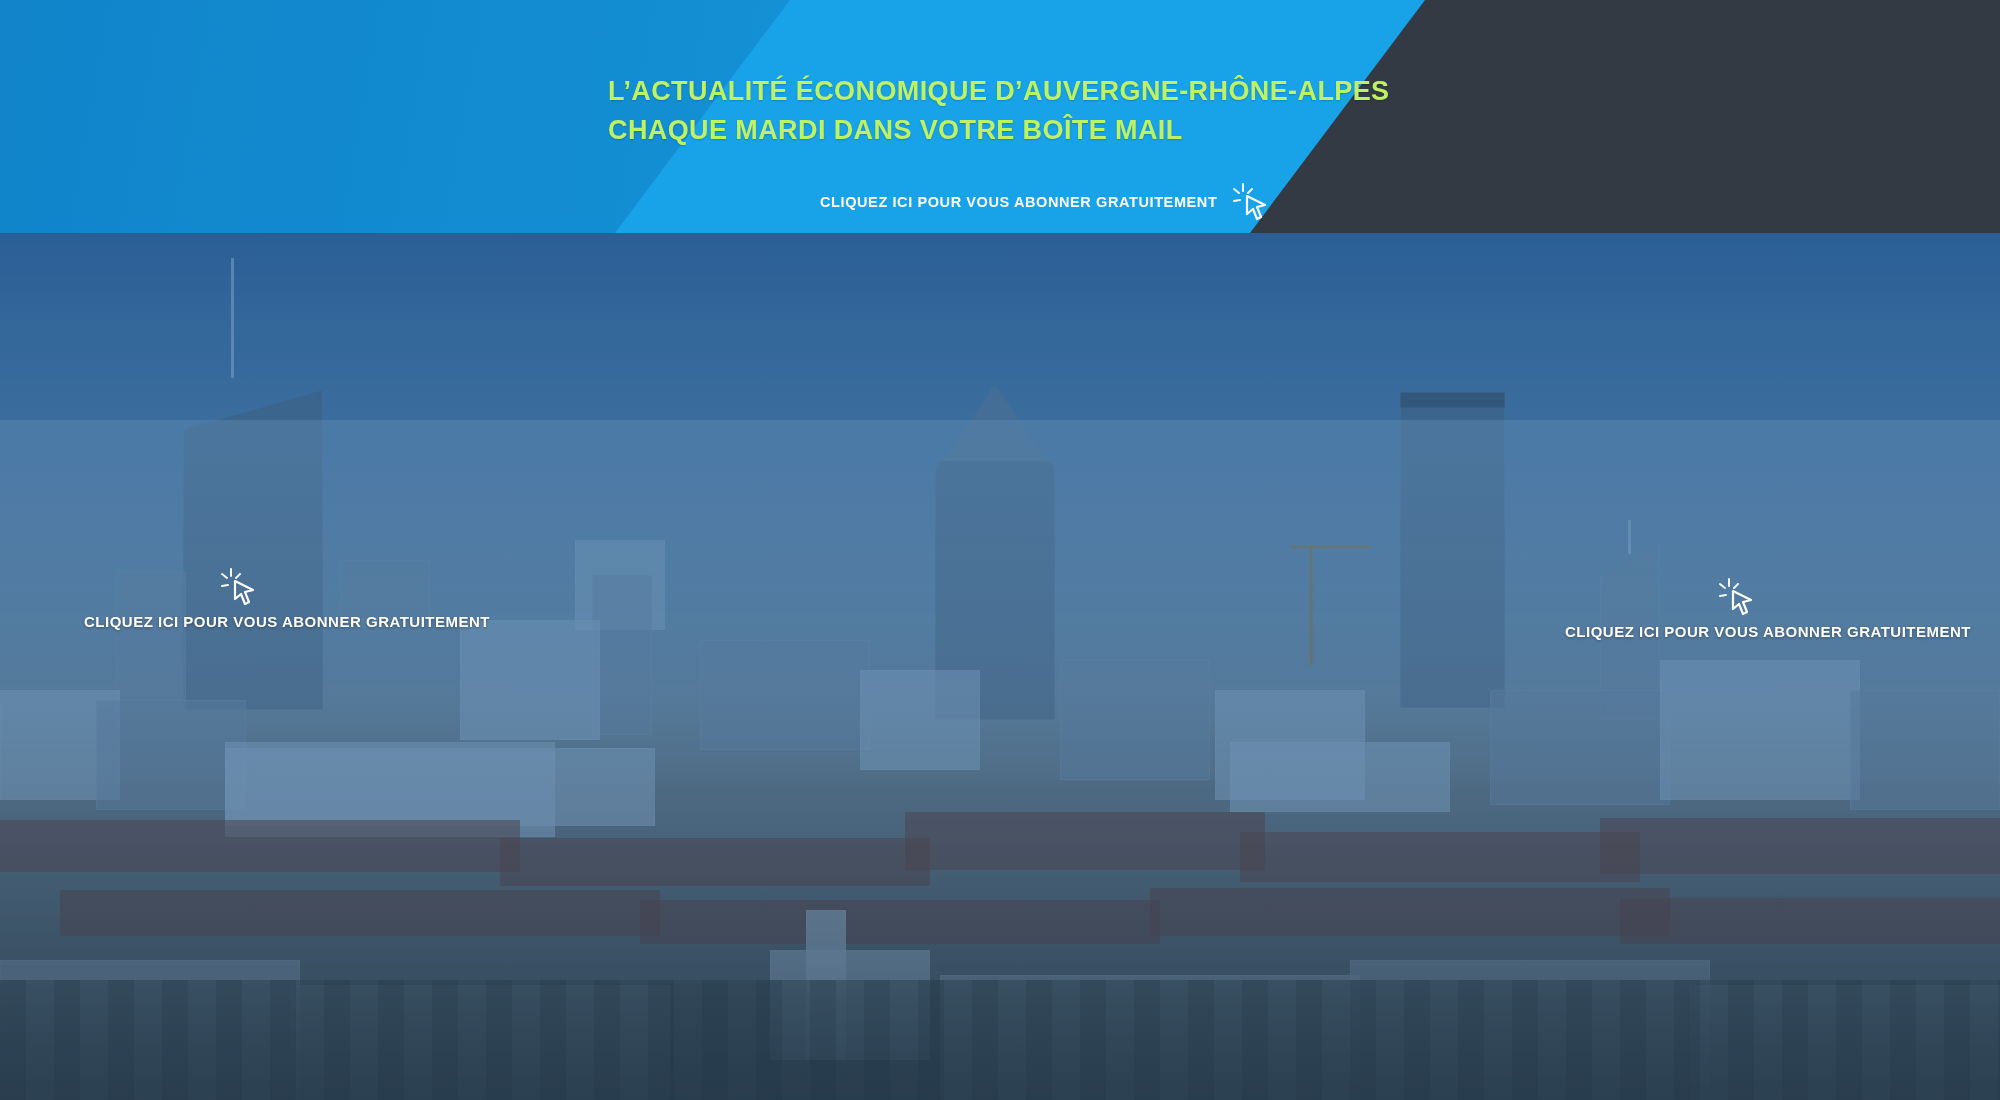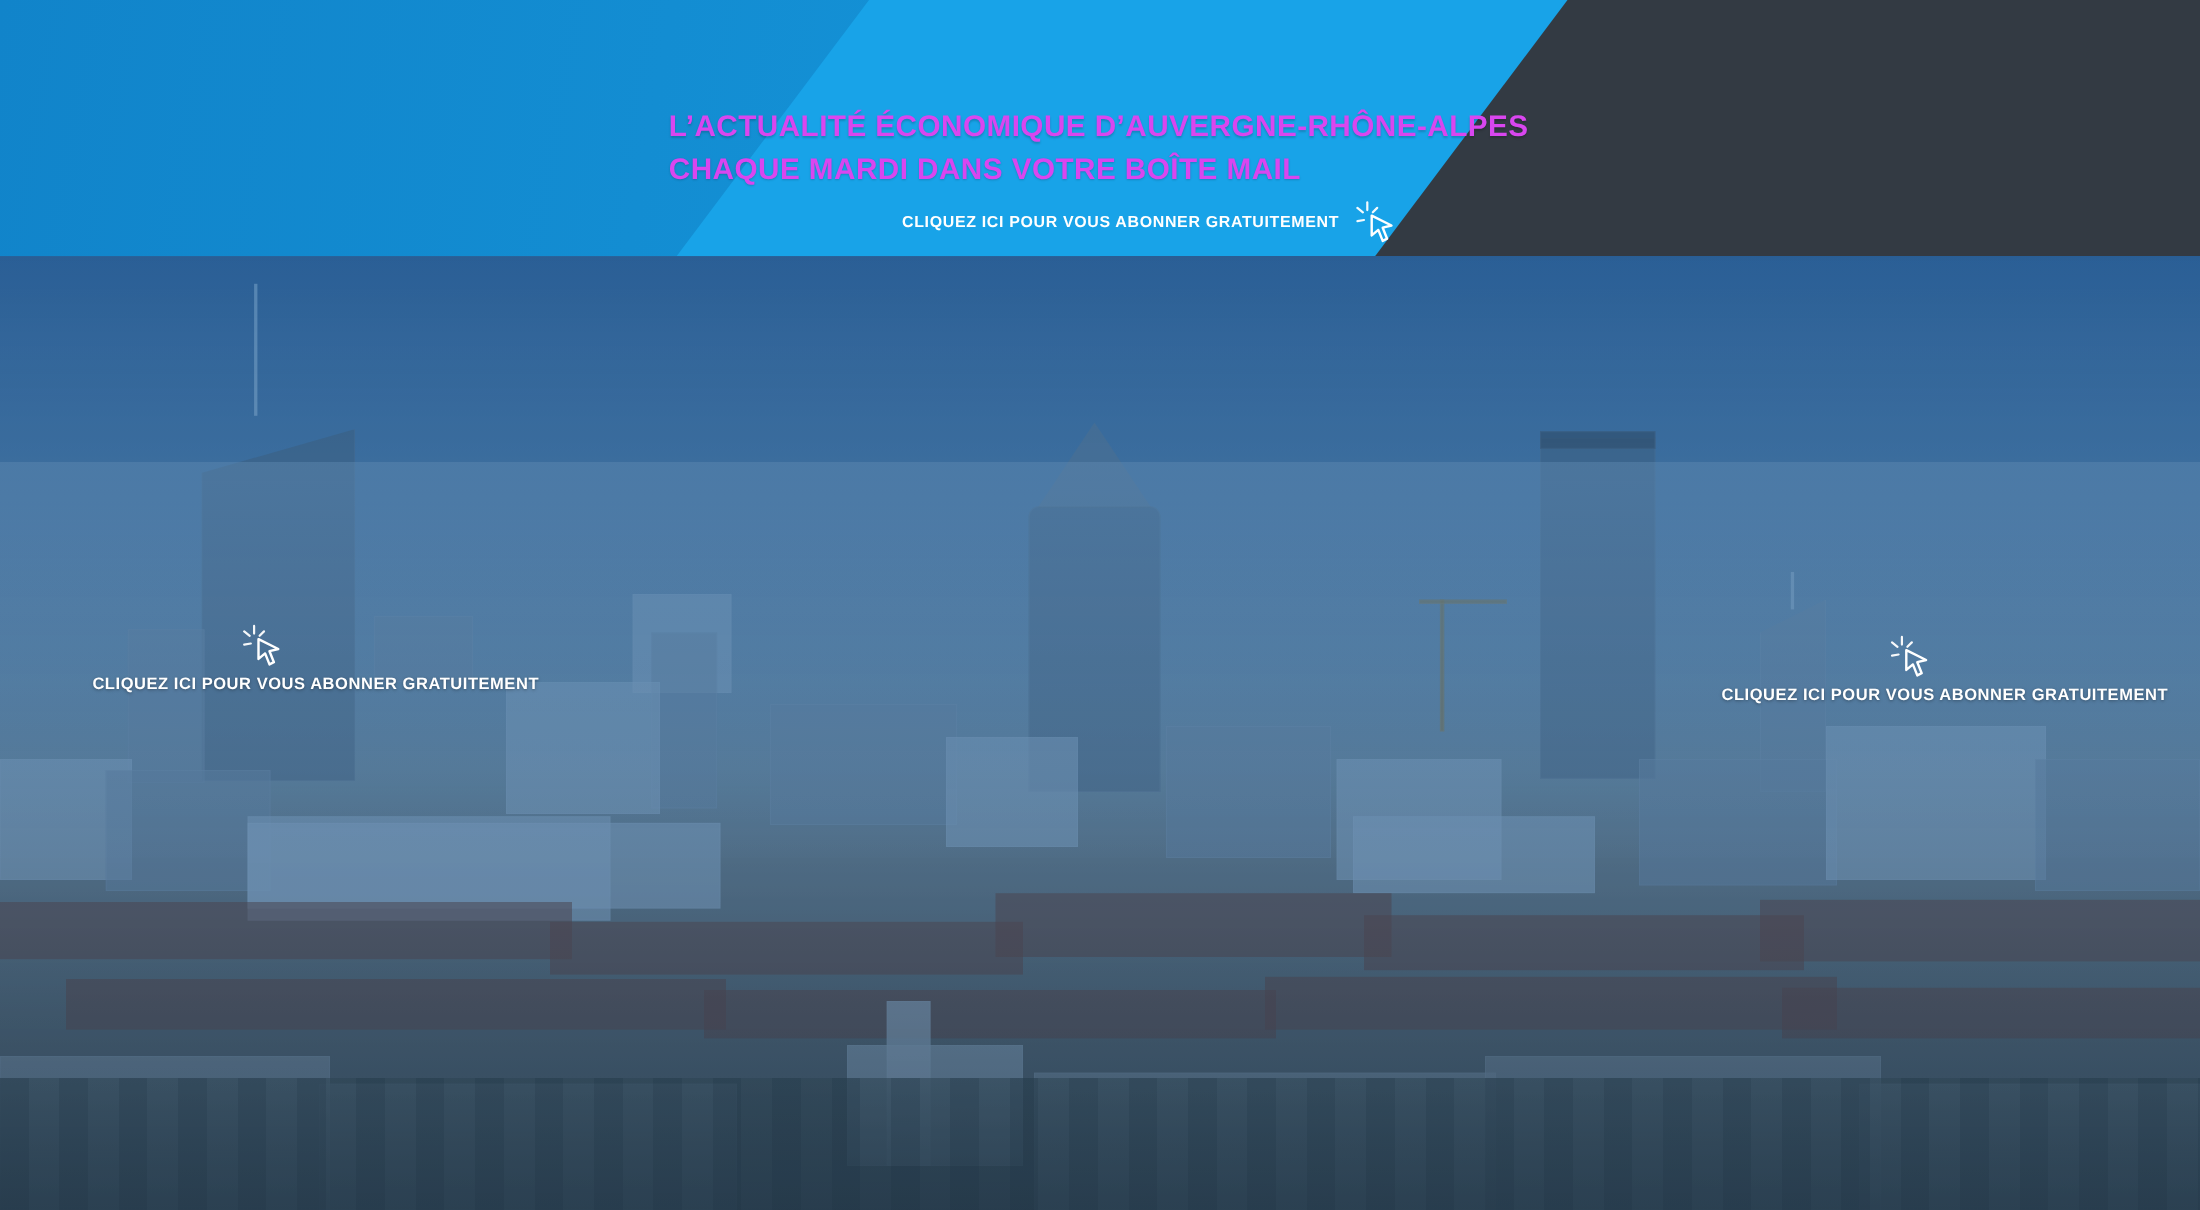--- a/index.html
+++ b/index.html
@@ -170,29 +170,28 @@
     left: 0; top: 0;
     width: 2000px; height: 233px;
     background: linear-gradient(100deg, #1184ca 0%, #1596da 60%, #18a0e4 100%);
     clip-path: polygon(0px 0px, 800px 0px, 625px 233px, 0px 233px);
   }
 
   .banner-headline {
     position: absolute;
     left: 608px;
     top: 72px;
-    color: #d946ef;
+    color: #bef264;
     font-size: 27px;
     font-weight: bold;
     letter-spacing: 0.4px;
     line-height: 39px;
     text-shadow: 0 1px 2px rgba(0,0,0,0.18);
     white-space: pre-line;
     z-index: 6;
-    margin-top: 24px;
   }
 
   .banner-cta {
     position: absolute;
     left: 820px;
     top: 180px;
     display: flex;
     align-items: center;
     gap: 14px;
     z-index: 7;

